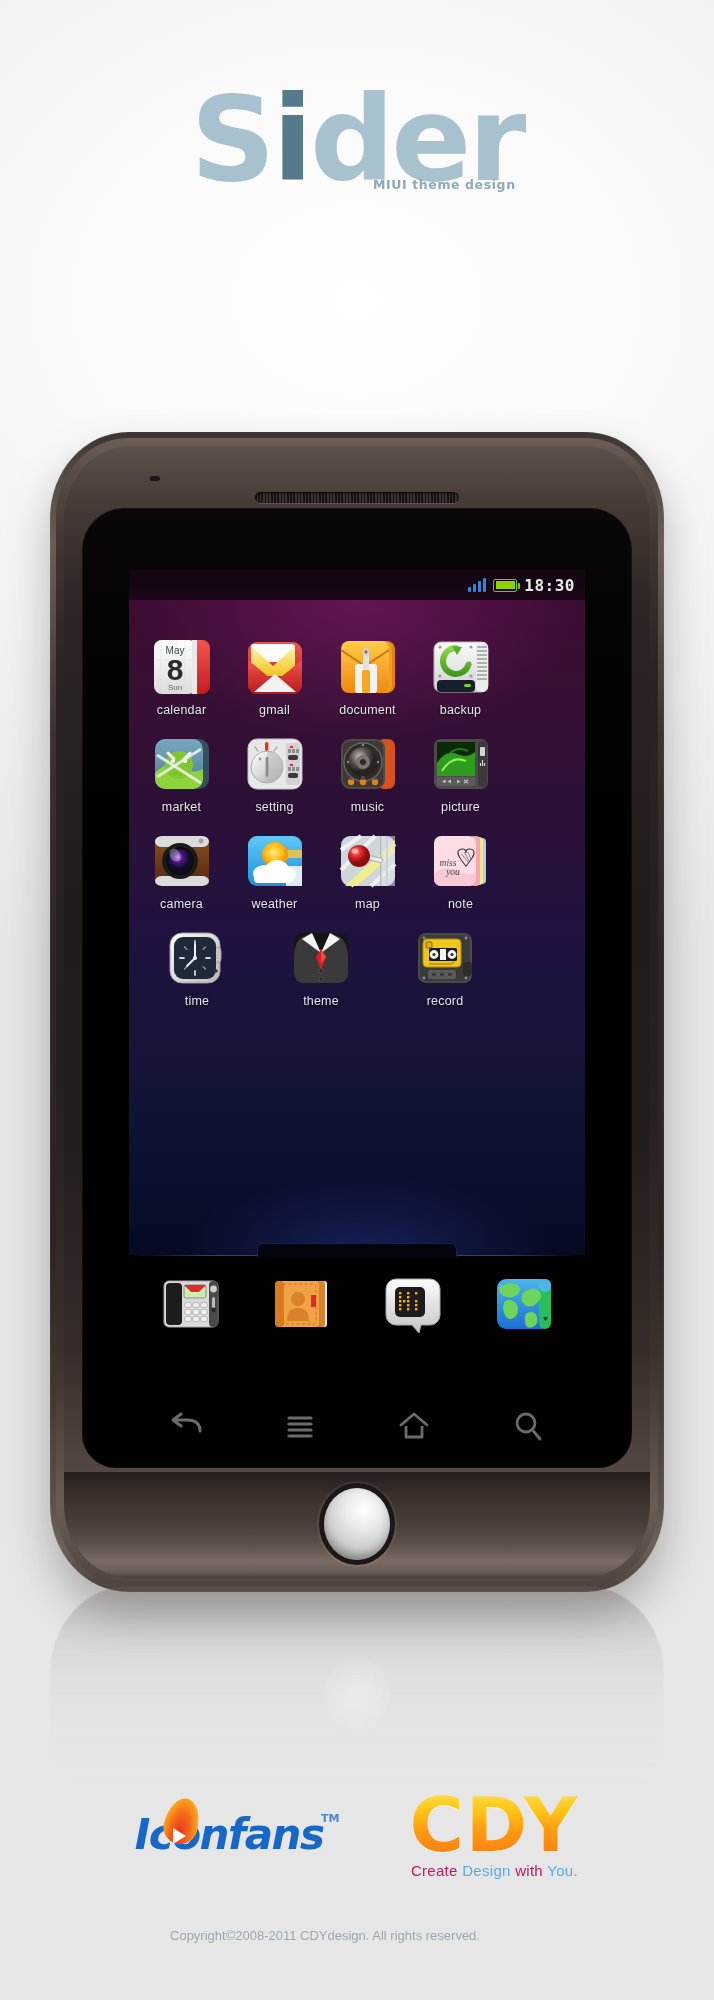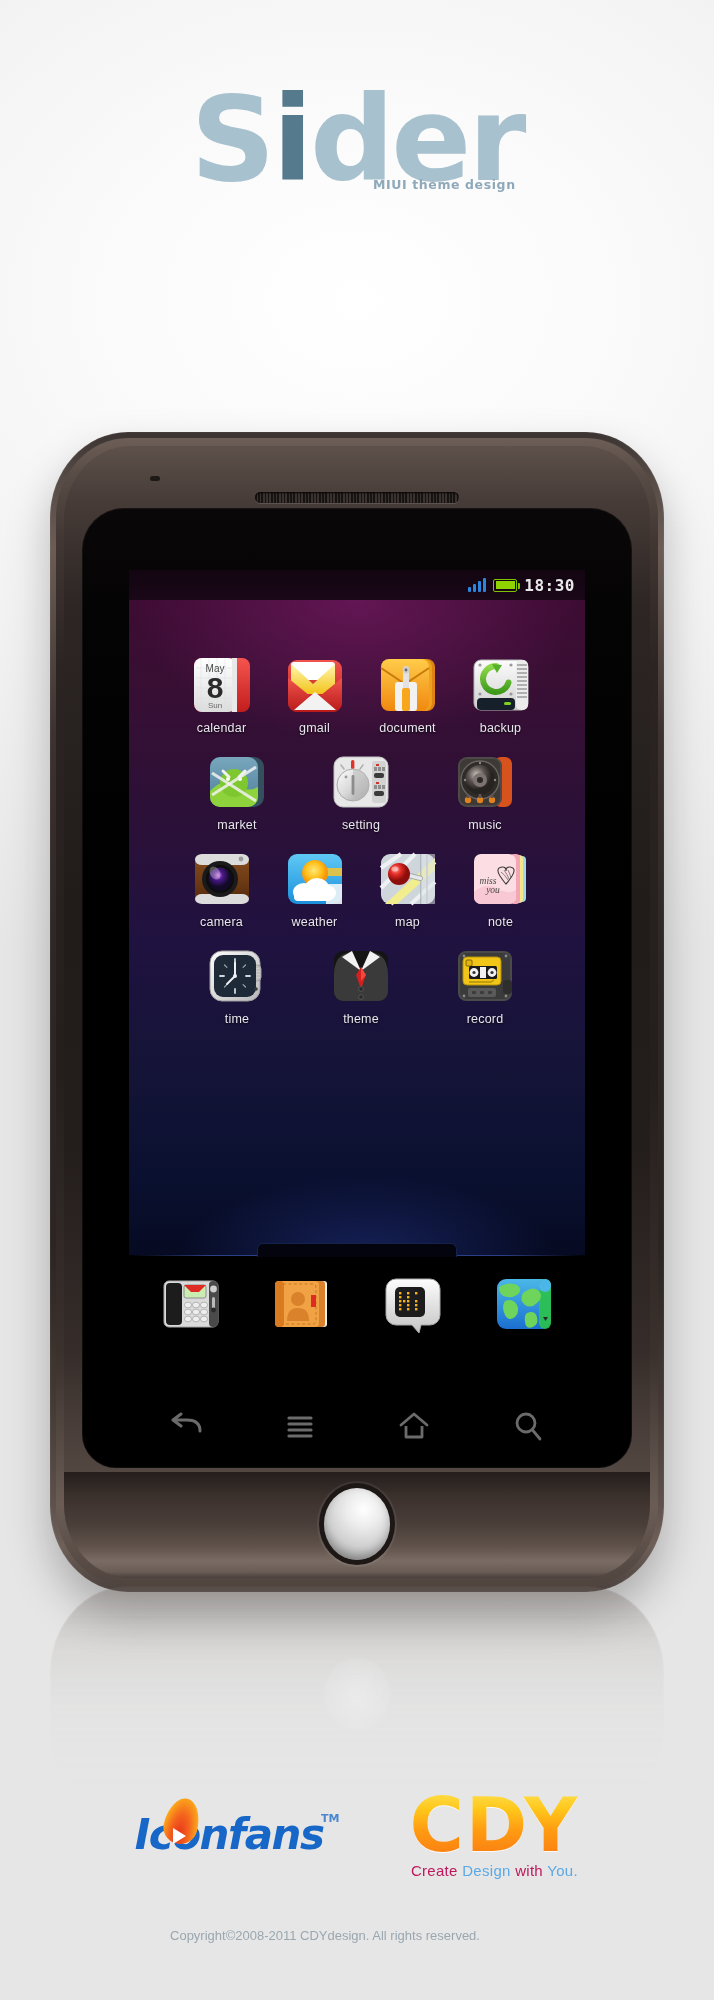--- a/index.html
+++ b/index.html
@@ -100,21 +100,21 @@
   .wallpaper {
     position:absolute; left:0; top:30px; width:456px; height:655px;
     background:
       radial-gradient(ellipse 320px 200px at 50% 0%, rgba(130,30,110,0.55) 0%, rgba(0,0,0,0) 70%),
       linear-gradient(180deg,#3d0c33 0%, #380f34 14%, #2c1037 32%, #201240 52%, #141437 72%, #0a1030 88%, #060a22 100%);
   }
   .wp-glow { position:absolute; left:0; bottom:0; width:456px; height:150px;
     background:radial-gradient(ellipse 260px 110px at 52% 100%, rgba(40,60,150,0.45) 0%, rgba(0,0,0,0) 72%); }
 
   
-  .grid { position:absolute; left:0; top:54px; width:384px; padding:0 6px;margin-left:40px; }
+  .grid { position:absolute; left:0; top:36px; width:384px; padding:0 6px; }
   .row { display:flex; }
   .cell { flex:1; display:flex; flex-direction:column; align-items:center; }
   .icon { width:62px; height:62px; position:relative; }
   .lbl { margin-top:5px; font-size:12.5px; color:#e8e6ee; text-shadow:0 1px 2px rgba(0,0,0,0.85); letter-spacing:0.2px; }
   .row + .row { margin-top:16px; }
 
   
   .dockzone { position:absolute; left:0; top:685px; width:456px; height:131px; background:#000; }
   .dock-divider { position:absolute; left:0; top:0; width:456px; height:1px;
     background:linear-gradient(90deg,rgba(30,45,110,0) 0%,rgba(50,70,150,0.9) 18%,rgba(50,70,150,0.9) 82%,rgba(30,45,110,0) 100%); }
@@ -415,20 +415,42 @@
                     <circle cx="26" cy="49" r="3.2" fill="#e0811f"></circle>
                       <rect x="24.6" y="43" width="2.8" height="4" fill="#5c5552"></rect>
                     <circle cx="38" cy="49" r="3.2" fill="#e0811f"></circle>
                       <rect x="36.6" y="43" width="2.8" height="4" fill="#5c5552"></rect>
                   </g>
                 </svg>
               </div>
               <div class="lbl">music</div>
             </div>
 
+            <div class="cell">
+              <div class="icon">
+                <svg viewBox="0 0 62 62" width="62" height="62">
+                  <rect x="4" y="6" width="54" height="50" rx="7" fill="#4c4c4c"></rect>
+                  <rect x="48" y="8" width="9" height="46" rx="4" fill="#3a3a3a"></rect>
+                  <rect x="7" y="9" width="38" height="34" fill="#0b2a08"></rect>
+                  <path d="M7 30 q9 -14 20 -9 q10 5 18 -2 L45 43 H7 Z" fill="#2f9c1e"></path>
+                  <path d="M12 38 q10 -16 24 -10" stroke="#8ff05a" stroke-width="2" fill="none"></path>
+                  <path d="M20 20 q8 -7 18 -2" stroke="#1f7c12" stroke-width="2" fill="none"></path>
+                  <rect x="7" y="44" width="38" height="9" fill="#5b5b5b"></rect>
+                  <g fill="#bdbdbd">
+                    <path d="M12 46.5 l3.6 2 l-3.6 2 Z" transform="rotate(180 13.8 48.5)"></path>
+                    <path d="M21 46.5 l-3.6 2 l3.6 2 Z"></path>
+                    <path d="M27 46.5 l3.6 2 l-3.6 2 Z"></path>
+                    <path d="M34 46.8 l4 3.4 M38 46.8 l-4 3.4" stroke="#bdbdbd" stroke-width="1.2"></path>
+                  </g>
+                  <rect x="50" y="14" width="5" height="9" rx="1" fill="#d4d4d4"></rect>
+                  <path d="M52.5 27 v6 M50.5 30 v3 M54.5 30 v3" stroke="#d4d4d4" stroke-width="1.2" fill="none"></path>
+                </svg>
+              </div>
+              <div class="lbl">picture</div>
+            </div>
           </div>
 
           <div class="row">
             <div class="cell">
               <div class="icon">
                 <svg viewBox="0 0 62 62" width="62" height="62">
                   <defs>
                       <radialGradient id="lens" cx="0.42" cy="0.34">
                         <stop offset="0" stop-color="#c96bd6"></stop>
                         <stop offset="0.4" stop-color="#4b1a8d"></stop>

